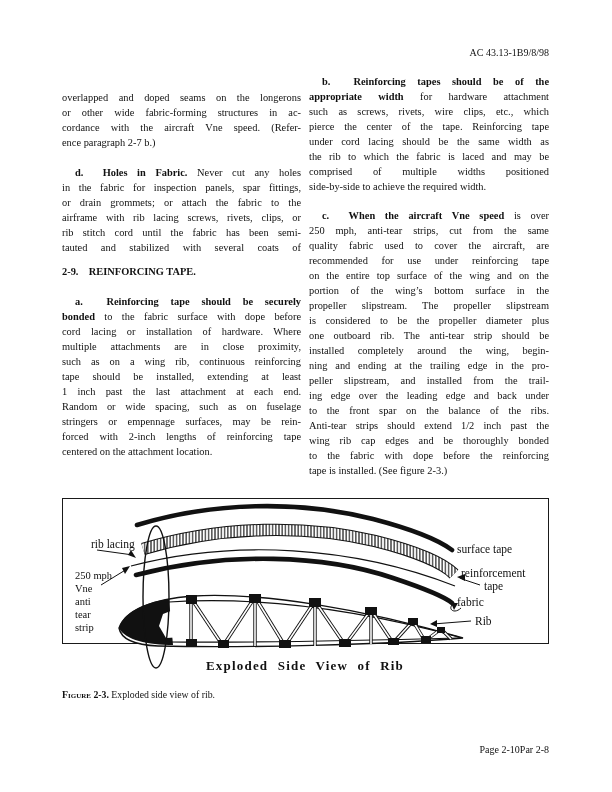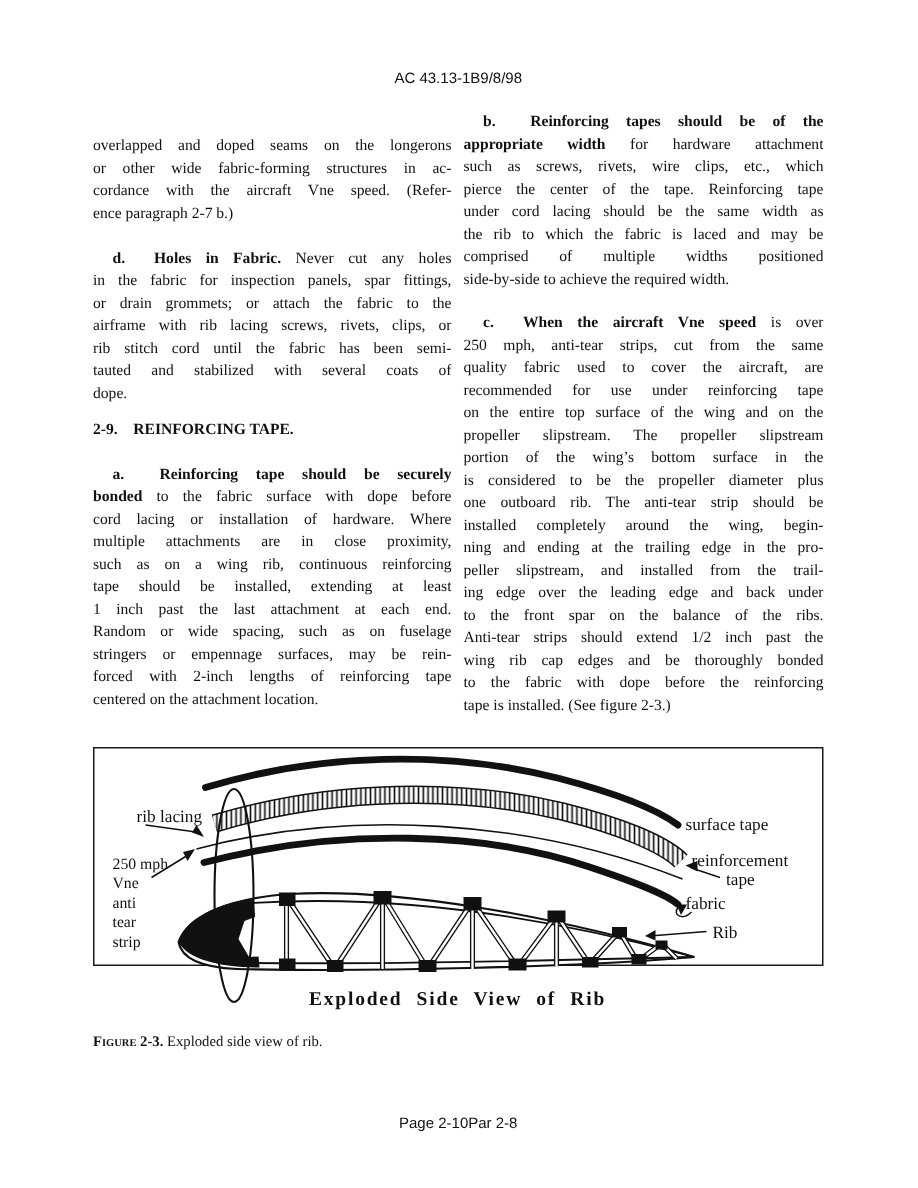--- a/index.html
+++ b/index.html
@@ -1,19 +1,19 @@
 <!DOCTYPE html>
 <html><head>
 <meta charset="utf-8">
 <style>
   html,body{margin:0;padding:0;background:#777;}
   .page{position:relative;width:612px;height:792px;background:#ffffff;margin:0 auto;
         font-family:"Liberation Serif",serif;color:#111;overflow:hidden;}
-  .hf{position:absolute;left:62px;width:487px;font-family:Liberation Sans, sans-serif;
-      font-size:10px;display:flex;justify-content:center;}
+  .hf{position:absolute;left:62px;width:487px;font-family:Liberation Serif, serif;
+      font-size:10px;display:flex;justify-content:flex-end;}
   .header-row{top:47px;}
   .footer-row{top:744px;}
   .col{position:absolute;font-size:10.4px;line-height:15px;}
   .col-left{left:62px;top:90px;width:239px;}
   .col-right{left:309px;top:74px;width:240px;}
   .para{margin:0 0 15px 0;}
   .para.tight{margin-bottom:9px;}
   .tl{text-align:justify;text-align-last:justify;height:15px;overflow:hidden;}
   .tl.last{text-align-last:left;}
   .tl.ind{text-indent:13px;}
@@ -44,21 +44,20 @@
         <div class="tl">cordance with the aircraft Vne speed.  (Refer-</div>
         <div class="tl last">ence paragraph 2-7 b.)</div>
       </div>
     <div class="para tight">
         <div class="tl ind"><b>d.&nbsp;&nbsp;Holes in Fabric.</b>  Never cut any holes</div>
         <div class="tl">in the fabric for inspection panels, spar fittings,</div>
         <div class="tl">or drain grommets; or attach the fabric to the</div>
         <div class="tl">airframe with rib lacing screws, rivets, clips, or</div>
         <div class="tl">rib stitch cord until the fabric has been semi-</div>
         <div class="tl">tauted and stabilized with several coats of</div>
-        <div class="tl last">dope.</div>
       </div>
     <div class="sec-heading">2-9.    REINFORCING TAPE.</div>
     <div class="para">
         <div class="tl ind"><b>a.&nbsp;&nbsp;Reinforcing tape should be securely</b></div>
         <div class="tl"><b>bonded</b> to the fabric surface with dope before</div>
         <div class="tl">cord lacing or installation of hardware.  Where</div>
         <div class="tl">multiple attachments are in close proximity,</div>
         <div class="tl">such as on a wing rib, continuous reinforcing</div>
         <div class="tl">tape should be installed, extending at least</div>
         <div class="tl">1 inch past the last attachment at each end.</div>
@@ -79,22 +78,22 @@
         <div class="tl">the rib to which the fabric is laced and may be</div>
         <div class="tl">comprised of multiple widths positioned</div>
         <div class="tl last">side-by-side to achieve the required width.</div>
       </div>
     <div class="para">
         <div class="tl ind"><b>c.&nbsp;&nbsp;When the aircraft Vne speed</b> is over</div>
         <div class="tl">250 mph, anti-tear strips, cut from the same</div>
         <div class="tl">quality fabric used to cover the aircraft, are</div>
         <div class="tl">recommended for use under reinforcing tape</div>
         <div class="tl">on the entire top surface of the wing and on the</div>
+        <div class="tl">portion of the wing’s bottom surface in the</div>
         <div class="tl">propeller slipstream.  The propeller slipstream</div>
-        <div class="tl">portion of the wing’s bottom surface in the</div>
         <div class="tl">is considered to be the propeller diameter plus</div>
         <div class="tl">one outboard rib.  The anti-tear strip should be</div>
         <div class="tl">installed completely around the wing, begin-</div>
         <div class="tl">ning and ending at the trailing edge in the pro-</div>
         <div class="tl">peller slipstream, and installed from the trail-</div>
         <div class="tl">ing edge over the leading edge and back under</div>
         <div class="tl">to the front spar on the balance of the ribs.</div>
         <div class="tl">Anti-tear strips should extend 1/2 inch past the</div>
         <div class="tl">wing rib cap edges and be thoroughly bonded</div>
         <div class="tl">to the fabric with dope before the reinforcing</div>

